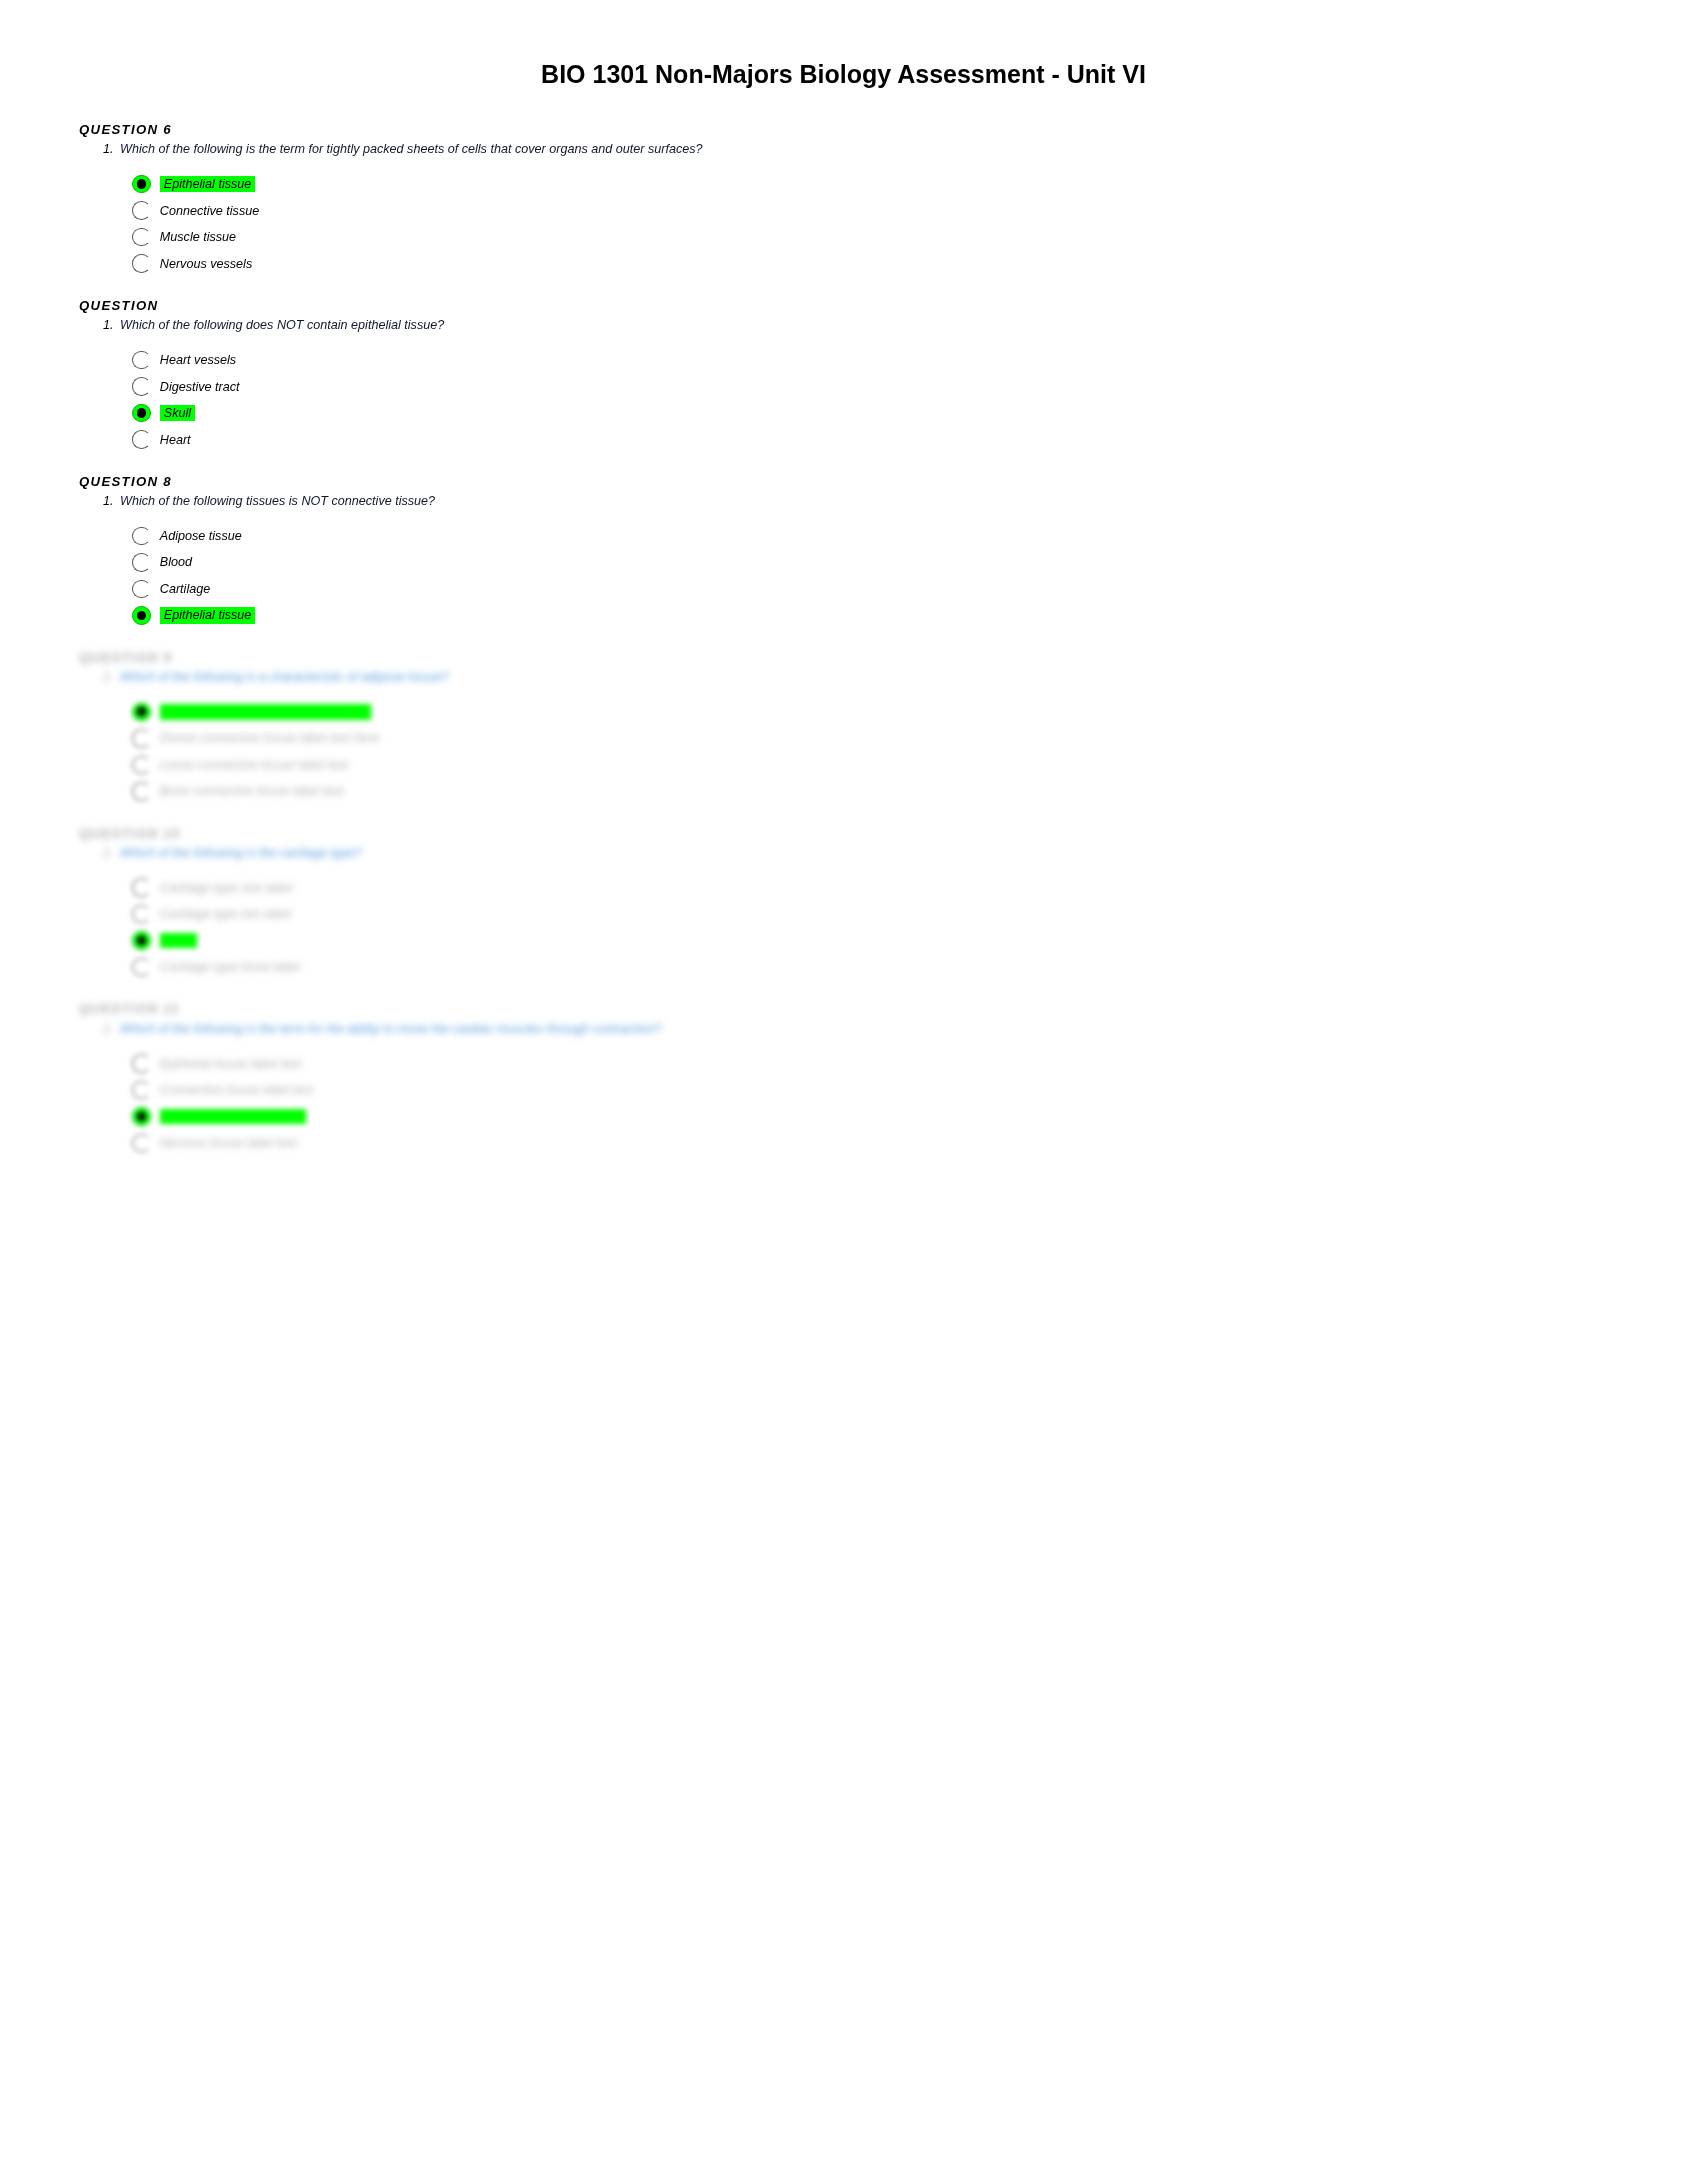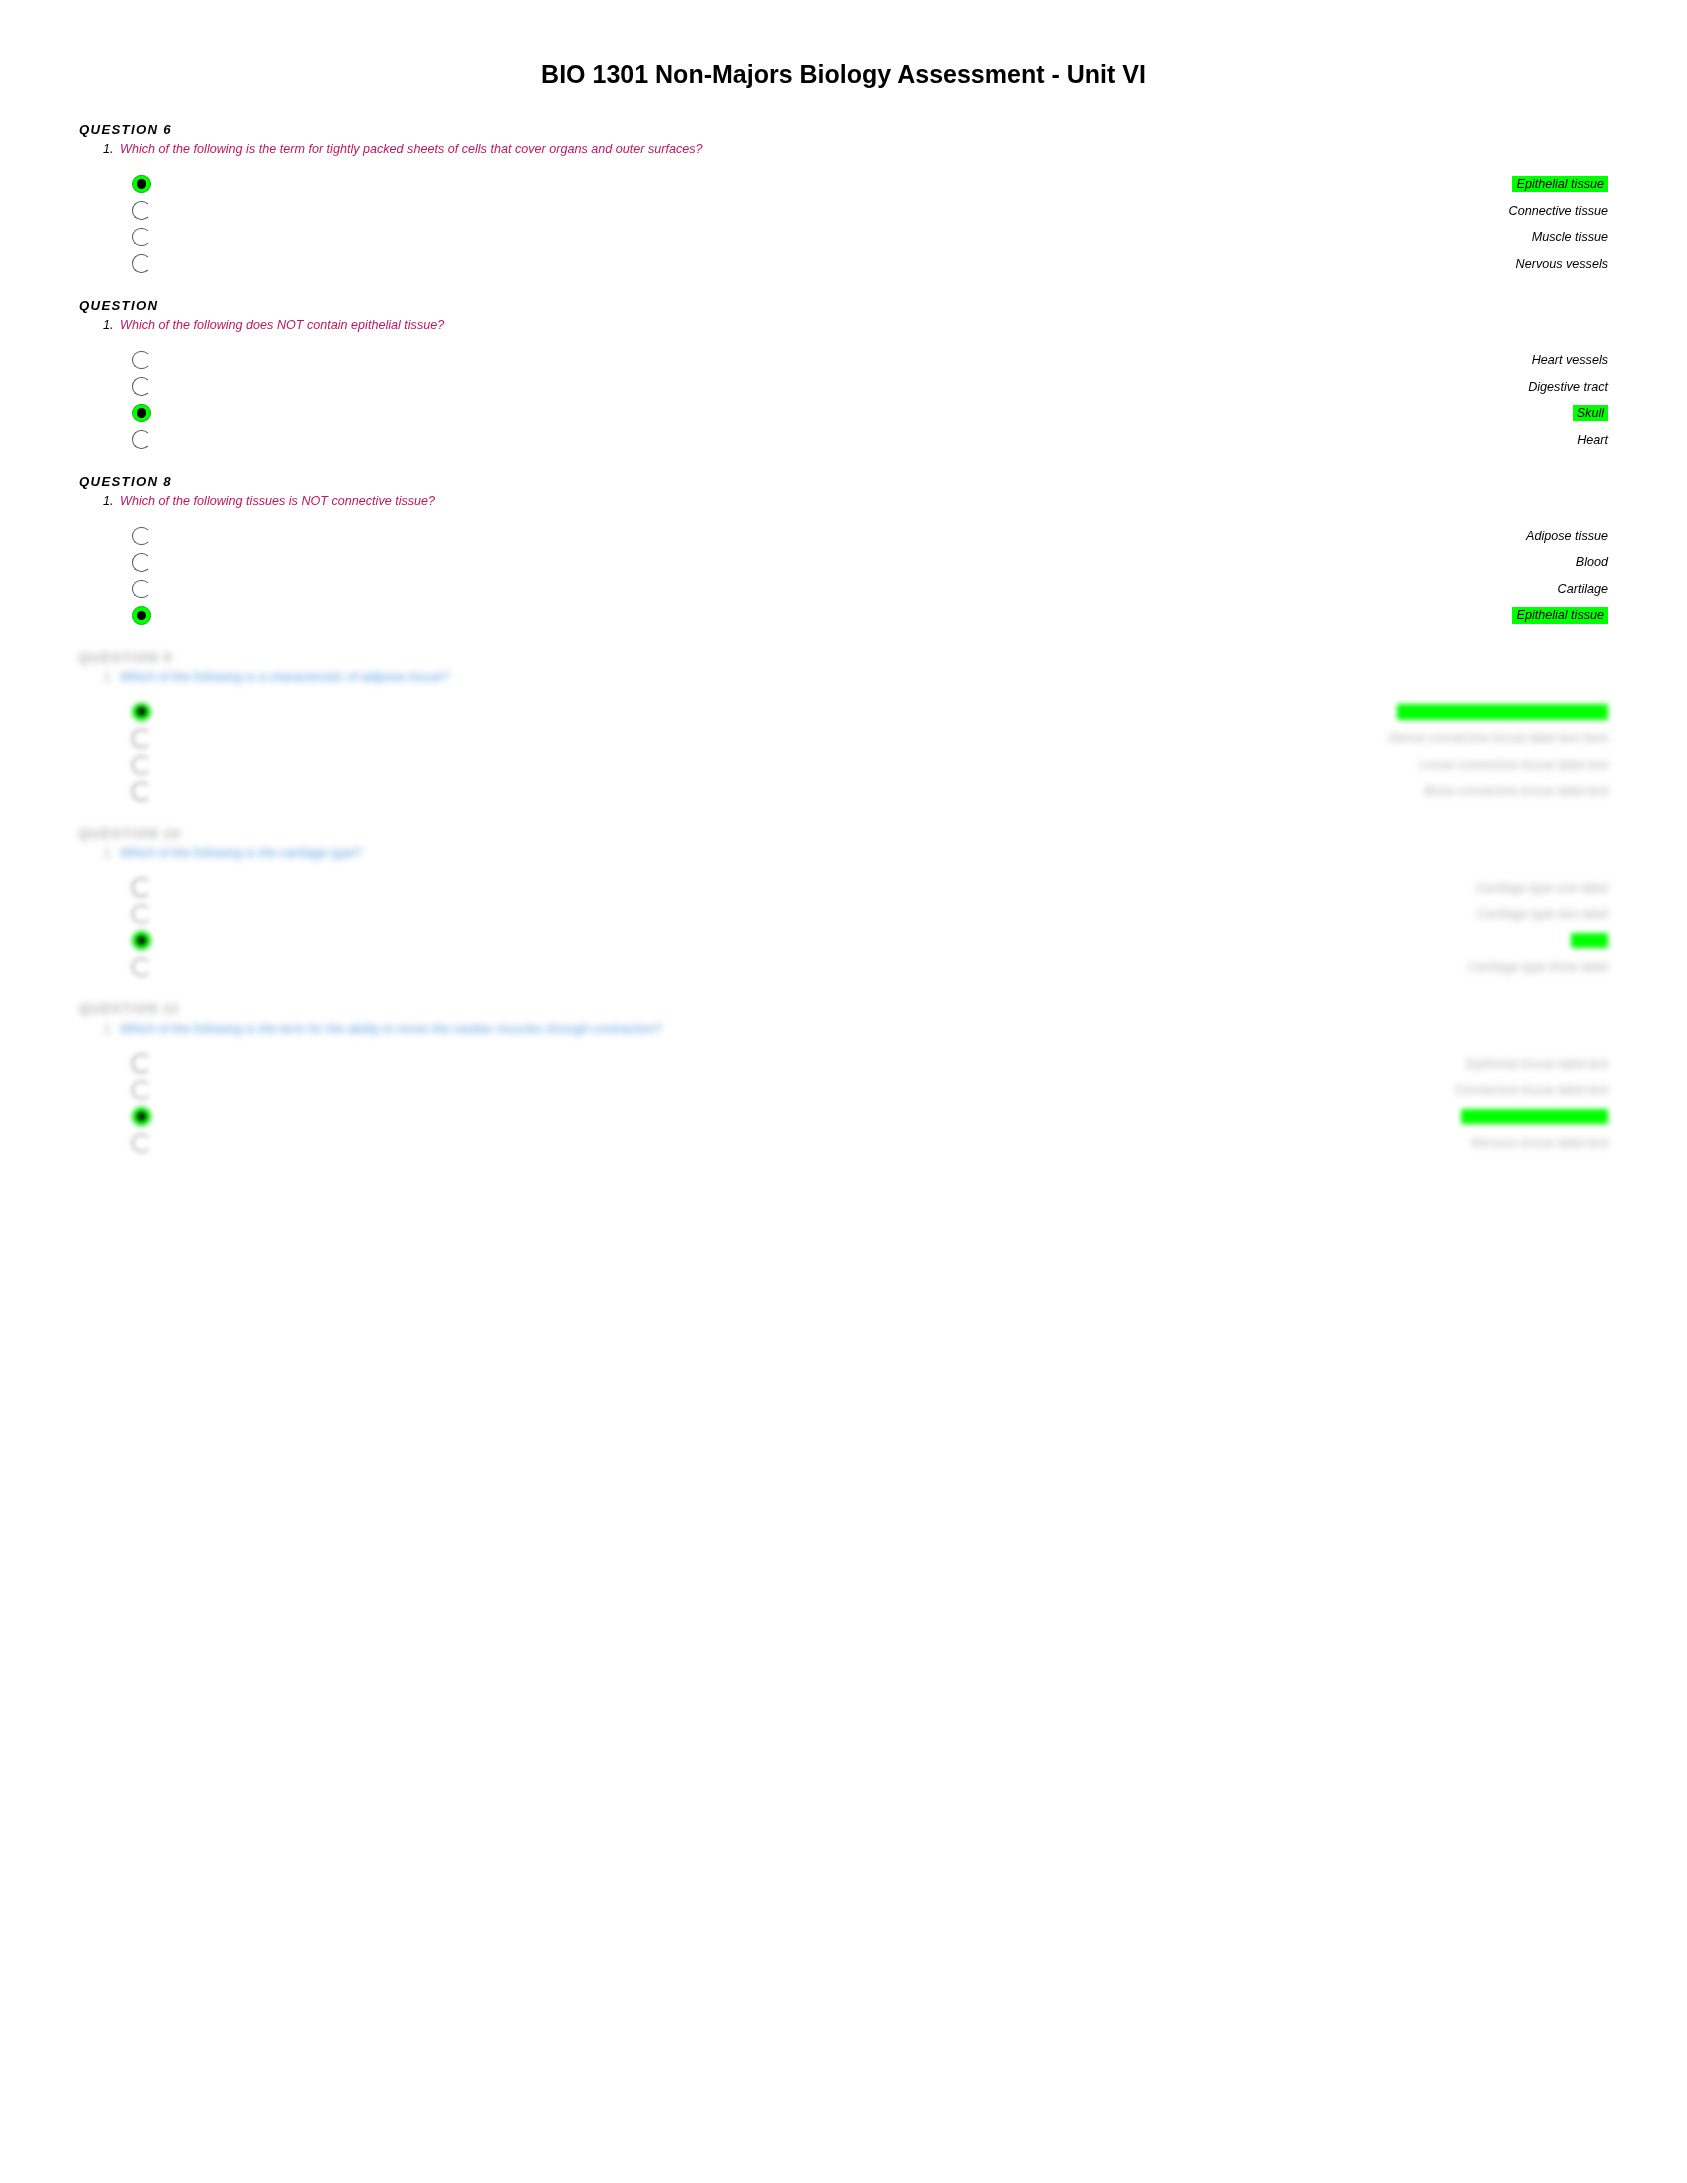--- a/index.html
+++ b/index.html
@@ -23,34 +23,33 @@
       margin-bottom: 25px;
       font-style: italic;
     }
     .question-label {
       font-weight: bold;
       font-size: 13.2px;
       letter-spacing: 1.3px;
       margin-bottom: 5.3px;
     }
     .question-text-item {
-      color: #be185d;
+      color: #0f172a;
       font-size: 12.6px;
       margin-bottom: 9.3px;
     }
     .options-list {
       list-style: none;
       margin-left: 53px;
     }
     .option-item {
       display: flex;
       align-items: center;
       margin-bottom: 8px;
       font-size: 12.6px;
-      justify-content: space-between;
     }
     .radio-icon {
       width: 18.5px;
       height: 18.5px;
       min-width: 18.5px;
       border-radius: 50%;
       border: 1.7px solid #555;
       margin-right: 9.3px;
       display: flex;
       align-items: center;

